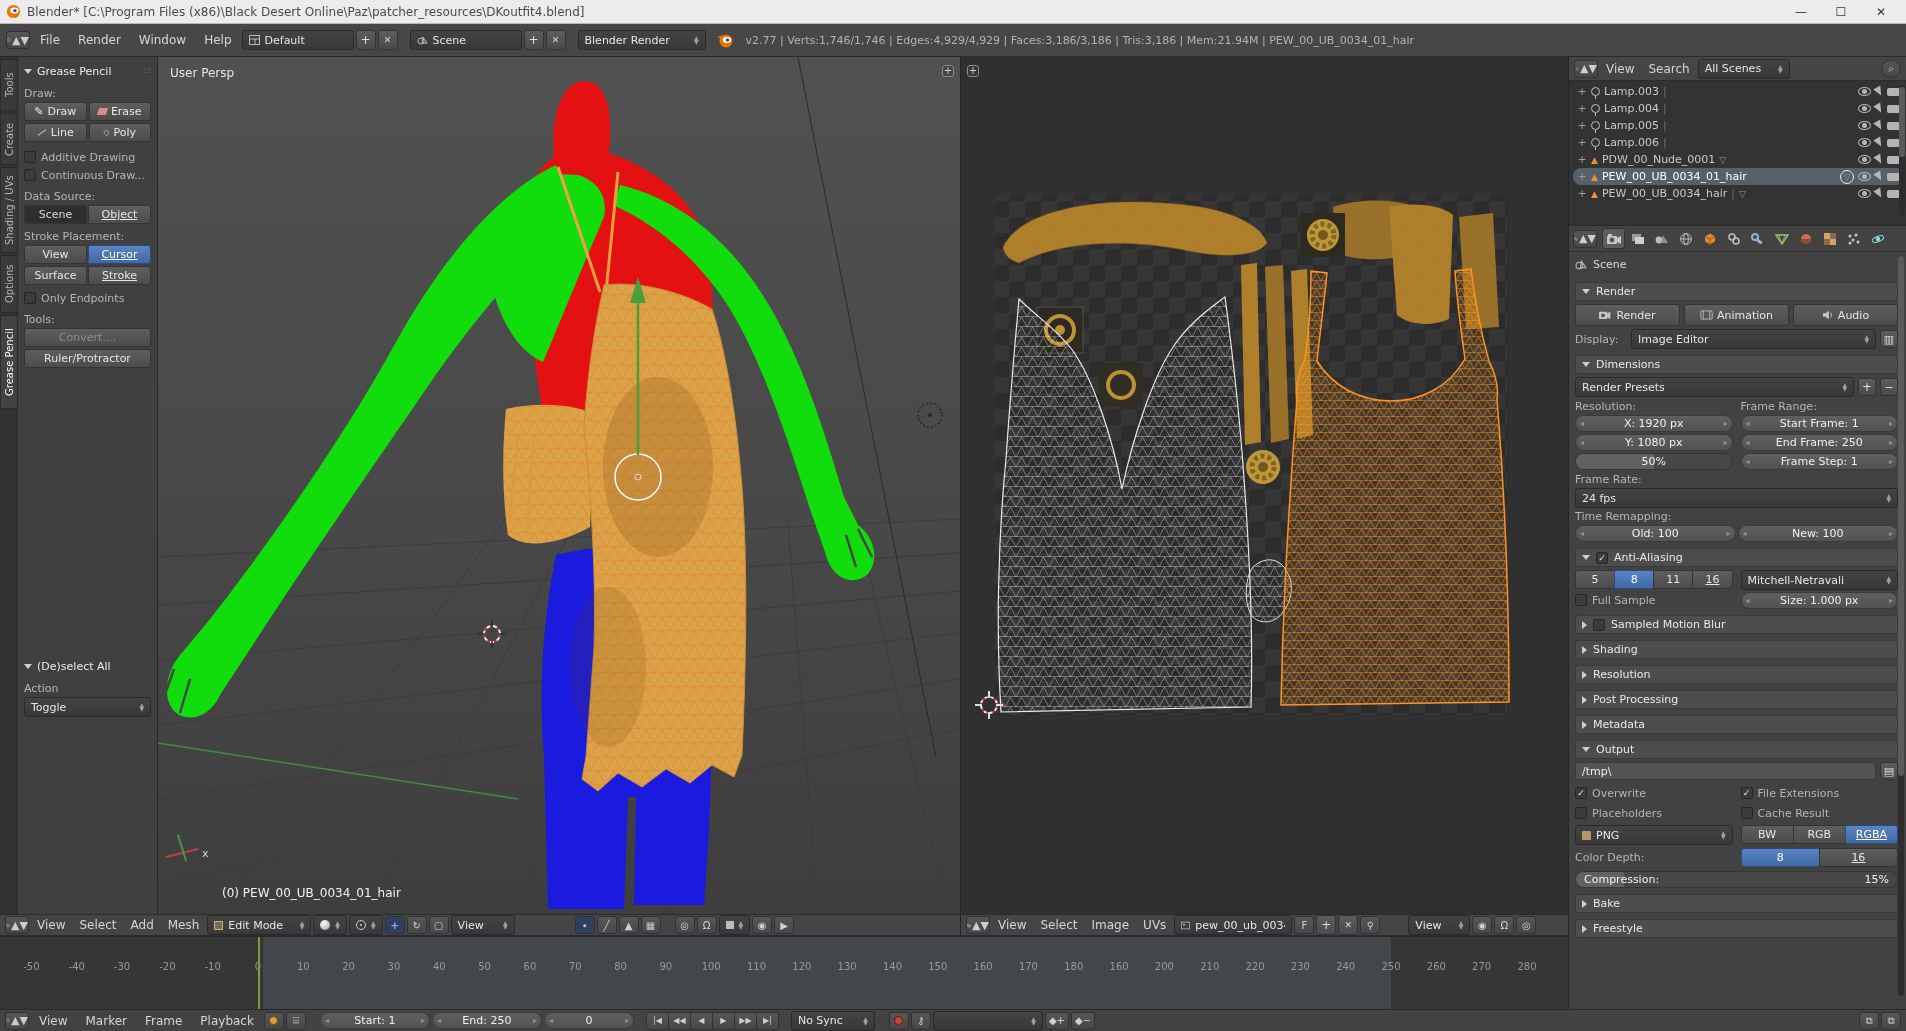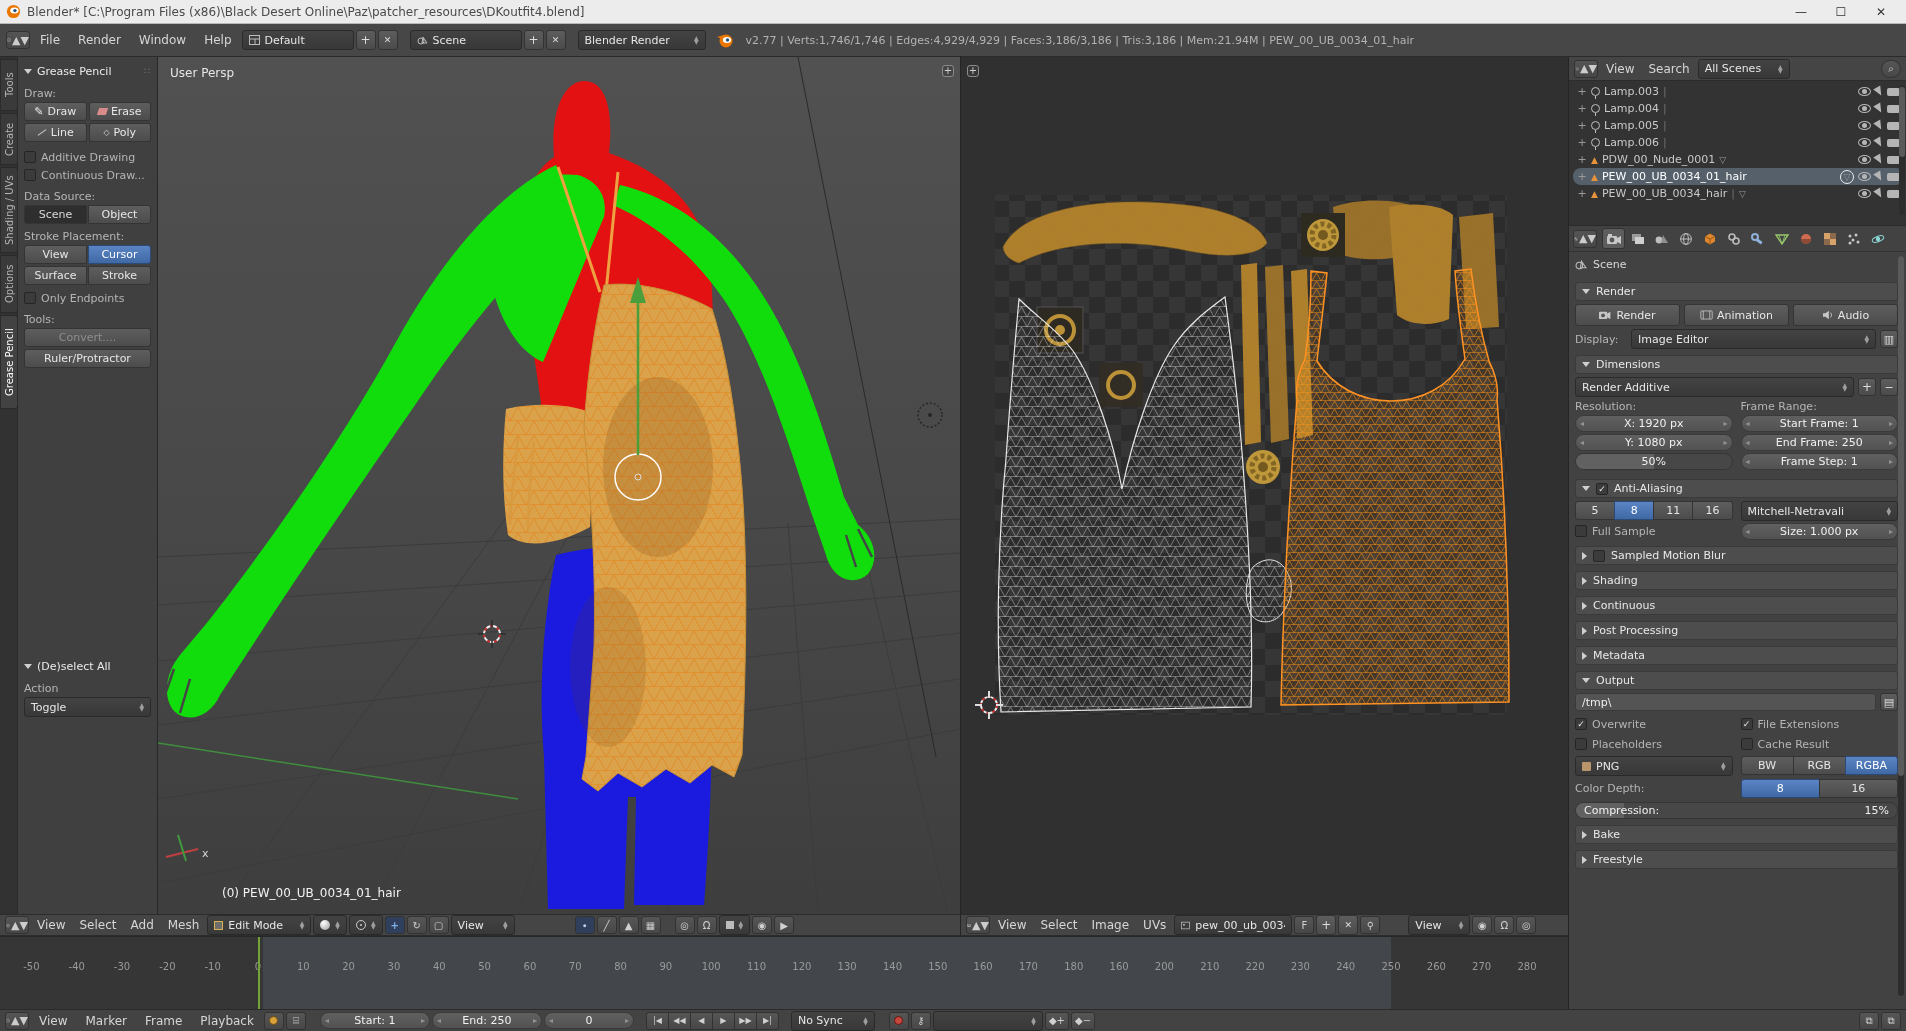--- a/index.html
+++ b/index.html
@@ -23,21 +23,21 @@
 .sq.p::before{content:"+";font-size:12px;}
 .stats{color:#b3b3b3;font-size:11px;margin-left:10px;white-space:nowrap;}
 
 .btn{background:linear-gradient(#5e5e5e,#4c4c4c);border:1px solid #343434;border-radius:3px;color:#e6e6e6;font-size:11px;height:19px;display:flex;align-items:center;justify-content:center;gap:4px;padding:0 4px;}
 .btn.blue{background:linear-gradient(#5b84c4,#3f69a5);color:#fff;border-color:#2c4a78;}
 .btn.darksel{background:#2e2e2e;color:#d8d8d8;}
 .btn.dim{color:#8e8e8e;}
 .joined{display:flex;}
 .joined>.btn{border-radius:0;flex:1;margin-left:-1px;}
 .joined>.btn:first-child{border-radius:3px 0 0 3px;margin-left:0;}
-.joined>.btn:last-child{border-radius:0 3px 3px 0;}
+.joined>.btn:last-child{border-radius:0 3px 3px 0;text-decoration:underline;}
 .pill{position:relative;background:linear-gradient(#606060,#525252);border:1px solid #3a3a3a;border-radius:9px;height:17px;display:flex;align-items:center;justify-content:center;color:#f0f0f0;font-size:11px;}
 .pill.arr::before{content:"◂";position:absolute;left:4px;top:3px;font-size:8px;color:rgba(235,235,235,.4);}
 .pill.arr::after{content:"▸";position:absolute;right:4px;top:3px;font-size:8px;color:rgba(235,235,235,.4);}
 .slider{position:relative;height:17px;background:#474747;border:1px solid #353535;border-radius:9px;overflow:hidden;display:flex;align-items:center;justify-content:center;color:#f0f0f0;}
 .slider .fill{position:absolute;left:0;top:0;bottom:0;background:#616161;}
 .slider span{position:relative;z-index:1;}
 .chk{width:12px;height:12px;background:#3b3b3b;border:1px solid #252525;border-radius:2px;display:inline-flex;align-items:center;justify-content:center;flex:none;}
 .chk.on::before{content:"✓";font-size:9px;color:#e8e8e8;}
 .chkrow{display:flex;align-items:center;gap:5px;height:18px;}
 .label{color:#b5b5b5;font-size:11px;}
@@ -746,21 +746,21 @@
         </span>
       <span class="sq" style="width:18px;height:18px">▥</span>
     </div>
 
     <div class="sechdr">
         <span class="tri"></span>
         <span>Dimensions</span>
       </div>
     <div class="prow">
       <span class="dd grow">
-          <span>Render Additive</span>
+          <span>Render Presets</span>
           <span class="arrows"></span>
         </span>
       <span class="sq p" style="width:18px;height:18px"></span>
       <span class="sq" style="width:18px;height:18px">−</span>
     </div>
     <div class="cols">
       <div class="col">
         <span class="label">Resolution:</span>
         <div class="pill arr">
             <span>X: 1920 px</span>
@@ -780,20 +780,36 @@
           </div>
         <div class="pill arr">
             <span>End Frame: 250</span>
           </div>
         <div class="pill arr">
             <span>Frame Step: 1</span>
           </div>
       </div>
     </div>
     <div class="cols">
+      <div class="col">
+        <span class="label">Frame Rate:</span>
+        <span class="dd">
+            <span>24 fps</span>
+            <span class="arrows"></span>
+          </span>
+        <span class="label">Time Remapping:</span>
+        <div style="display:flex;gap:2px">
+          <div class="pill arr grow">
+              <span>Old: 100</span>
+            </div>
+          <div class="pill arr grow">
+              <span>New: 100</span>
+            </div>
+        </div>
+      </div>
     </div>
 
     <div class="sechdr">
         <span class="tri"></span>
         <span class="chk on"></span>
         <span>Anti-Aliasing</span>
       </div>
     <div class="cols">
       <div class="col">
         <div class="joined">
@@ -822,21 +838,21 @@
         <span class="tri closed"></span>
         <span class="chk"></span>
         <span>Sampled Motion Blur</span>
       </div>
     <div class="sechdr">
         <span class="tri closed"></span>
         <span>Shading</span>
       </div>
     <div class="sechdr">
         <span class="tri closed"></span>
-        <span>Continuous</span>
+        <span>Resolution</span>
       </div>
     <div class="sechdr">
         <span class="tri closed"></span>
         <span>Post Processing</span>
       </div>
     <div class="sechdr">
         <span class="tri closed"></span>
         <span>Metadata</span>
       </div>
 

